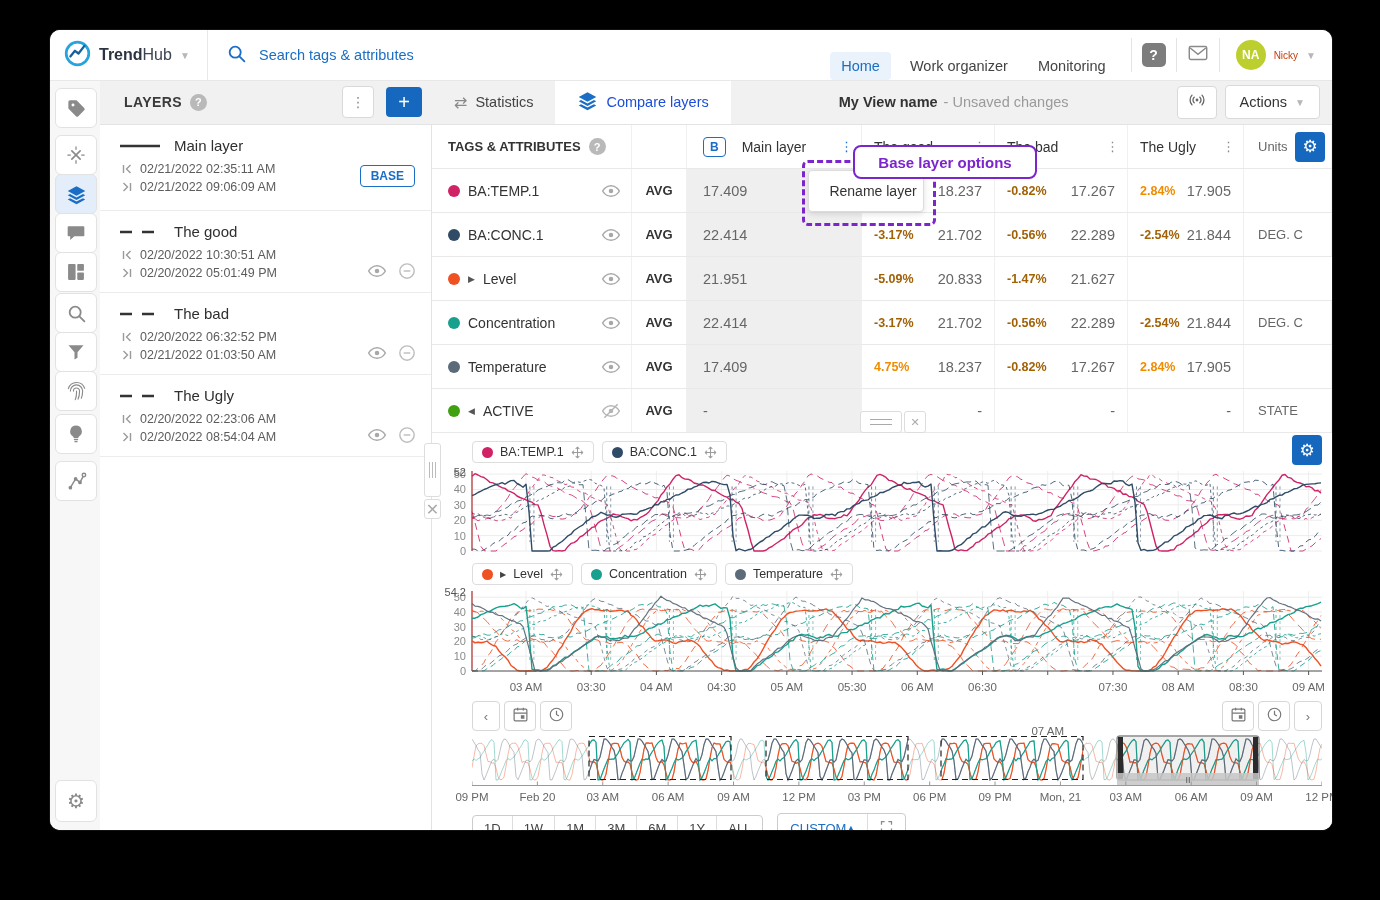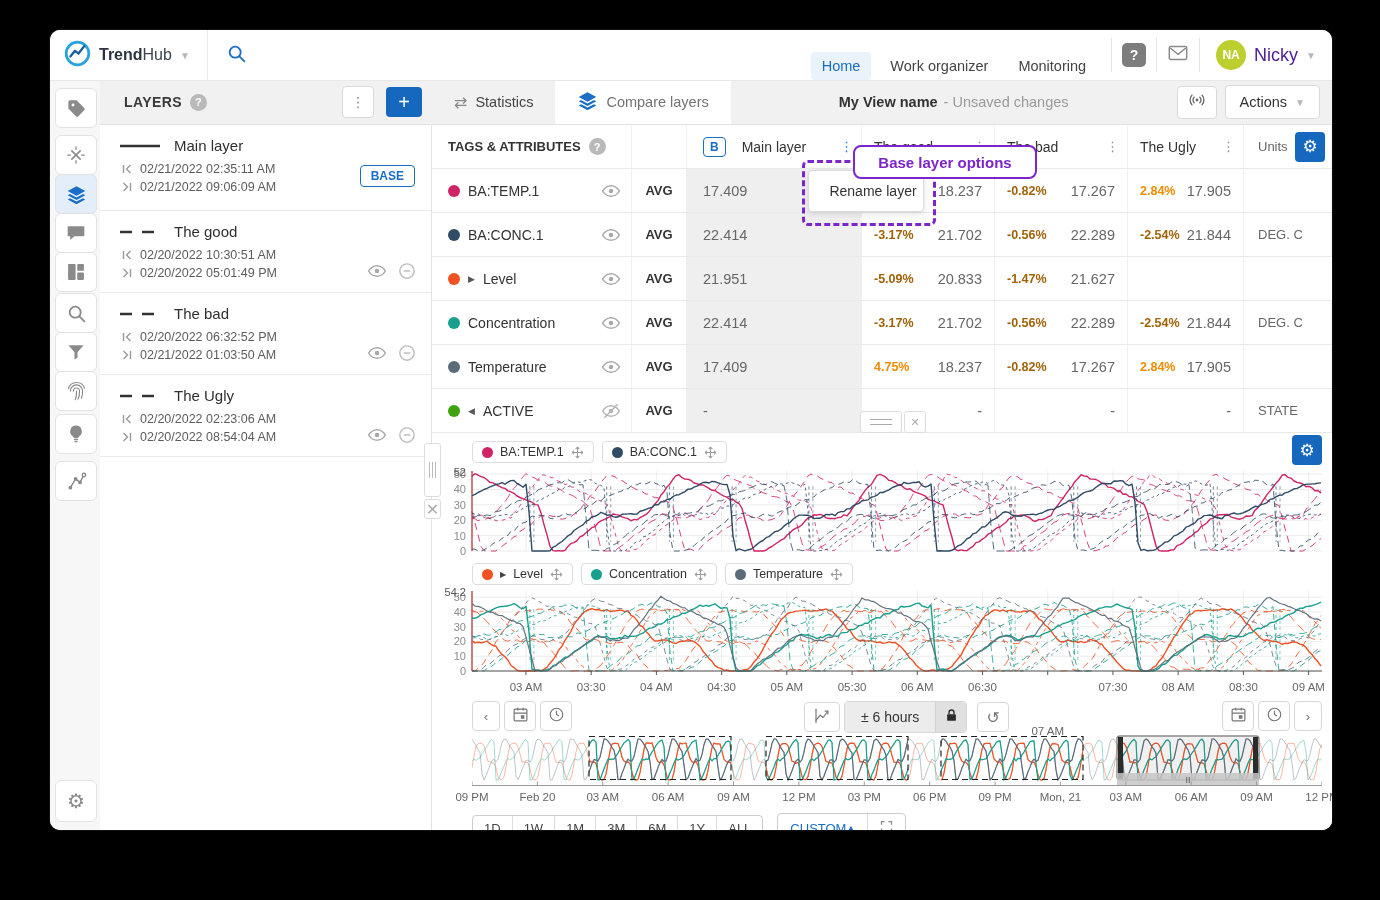--- a/index.html
+++ b/index.html
@@ -21,36 +21,36 @@
   .topnav{display:flex;align-items:flex-end;height:100%;}
   .nav-item{font-size:14.5px;color:#444;padding:6px 11px;margin:0 4px;border-radius:4px;cursor:pointer;white-space:nowrap;}
   .nav-item.active{color:#1a6ec5;background:#eaf2fb;}
   .tsep{width:1px;height:34px;background:#e4e4e4;margin:0 10px;}
   .help-sq{width:24px;height:24px;border-radius:5px;background:#7d7d7d;color:#fff;font-size:14px;
     font-weight:700;display:flex;align-items:center;justify-content:center;}
   .mail-btn{display:flex;align-items:center;}
   .userbox{display:flex;align-items:center;gap:8px;padding:0 16px 0 6px;}
   .avatar{width:30px;height:30px;border-radius:50%;background:#bccf2f;color:#fff;font-size:12px;
     font-weight:700;display:flex;align-items:center;justify-content:center;}
-  .username{font-size:18px;color:#4c1d95;}
+  .username{font-size:10px;color:#c2410c;}
   
   .ribbon{position:absolute;left:50px;top:50px;width:1232px;height:45px;background:#f1f1f1;
     border-bottom:1px solid #e3e3e3;display:flex;align-items:center;z-index:4;box-sizing:border-box;}
   .layers-head{width:332px;height:100%;display:flex;align-items:center;padding:0 10px 0 24px;box-sizing:border-box;gap:8px;}
   .layers-title{font-size:14px;font-weight:700;color:#3a3a3a;letter-spacing:.4px;}
   .qcircle{width:17px;height:17px;border-radius:50%;background:#b9b9b9;color:#fff;font-size:11px;font-weight:700;
     display:flex;align-items:center;justify-content:center;}
   .layers-head .spacer{flex:1;}
   .kebab-btn{width:30px;height:30px;border:1px solid #d9d9d9;border-radius:4px;background:#fff;color:#8a8a8a;
     font-size:14px;display:flex;align-items:center;justify-content:center;letter-spacing:0;}
   .plus-btn{width:36px;height:30px;border-radius:4px;background:#1668bf;color:#fff;font-size:20px;
     display:flex;align-items:center;justify-content:center;margin-left:4px;}
   .tab{height:100%;display:flex;align-items:center;gap:8px;padding:0 22px;font-size:14.5px;color:#444;box-sizing:border-box;}
   .tab .swapglyph{color:#8a8a8a;font-size:16px;}
-  .tab.active{background:#fff;color:#737373;}
+  .tab.active{background:#fff;color:#1d4ed8;}
   .viewtitle{flex:1;display:flex;align-items:center;justify-content:center;gap:6px;font-size:14.5px;white-space:nowrap;}
   .viewtitle .vn{font-weight:700;color:#333;}
   .viewtitle .vs{color:#9a9a9a;}
   .ribbon-right{display:flex;align-items:center;gap:8px;padding-right:12px;}
   .live-btn{width:38px;height:31px;border:1px solid #d9d9d9;border-radius:4px;background:#fff;
     display:flex;align-items:center;justify-content:center;}
   .actions-btn{height:32px;border:1px solid #d9d9d9;border-radius:4px;background:#fff;padding:0 14px;
     display:flex;align-items:center;gap:8px;font-size:14.5px;color:#333;}
   
   .rail{position:absolute;left:0;top:50px;width:50px;height:750px;background:#f7f7f7;z-index:3;}
@@ -159,20 +159,21 @@
             <path d="M7.5 19.5 13 12.8l4.2 3.2 7-9" fill="none" stroke="#155f9c" stroke-width="2.7" stroke-linecap="round" stroke-linejoin="round"></path>
           </svg></span>
       <span class="brand-name"><b>Trend</b><span>Hub</span></span>
       <span class="caret">▼</span>
     </div>
     <div class="searchwrap">
       <span id="searchIcon"><svg viewBox="0 0 24 24" width="21" height="21" fill="none" stroke="#1a6ec5" stroke-width="2.1" stroke-linecap="round">
             <circle cx="10.5" cy="10.5" r="6.3"></circle>
             <path d="M15.3 15.3 21 21"></path>
           </svg></span>
+      <input class="search-input" placeholder="Search tags &amp; attributes" style="">
     </div>
     <nav class="topnav" id="topNav">
         <div class="nav-item active">Home</div>
         <div class="nav-item">Work organizer</div>
         <div class="nav-item">Monitoring</div>
       </nav>
     <div class="tsep"></div>
     <div class="help-sq">?</div>
     <div class="tsep"></div>
     <div class="mail-btn">
@@ -895,41 +896,20 @@
                   <rect x="12.5" y="13" width="5" height="5" fill="#777" stroke="none"></rect>
                 </svg></span>
             </div>
           <div class="tb" style="width:32px">
               <span id="clk1"><svg viewBox="0 0 24 24" width="17" height="17" fill="none" stroke="#777" stroke-width="1.7">
                   <circle cx="12" cy="12" r="8.8"></circle>
                   <path d="M12 6.8V12l3.4 2"></path>
                 </svg></span>
             </div>
         </div>
-        <div class="tbgrp" style="left:332px">
-          <div class="tb" style="width:36px">
-              <span id="trendIc"><svg viewBox="0 0 24 24" width="18" height="18" fill="none" stroke="#777" stroke-width="1.6" stroke-linecap="round">
-                  <path d="M4 3v18"></path>
-                  <path d="M4 17.5 9.5 11l4 3L19.5 6"></path>
-                  <path d="M16.2 5.6h3.6v3.6"></path>
-                </svg></span>
-            </div>
-          <div class="durgrp">
-            <div class="dtxt">± 6 hours</div>
-            <div class="dlock">
-                <span id="lockIc"><svg viewBox="0 0 24 24" width="15" height="15">
-                    <rect x="5" y="10" width="14" height="10.5" rx="1.5" fill="#2d2d2d"></rect>
-                    <path d="M8 10V7.2a4 4 0 0 1 8 0V10" fill="none" stroke="#2d2d2d" stroke-width="2.2"></path>
-                  </svg></span>
-              </div>
-          </div>
-          <div class="tb" style="width:32px;margin-left:6px">
-              <span style="font-size:16px;color:#777">↺</span>
-            </div>
-        </div>
         <div class="tbgrp" style="right:0">
           <div class="tb" style="width:32px">
               <span id="cal2"><svg viewBox="0 0 24 24" width="17" height="17" fill="none" stroke="#777" stroke-width="1.7">
                   <rect x="3" y="4.5" width="18" height="16.5" rx="1.5"></rect>
                   <path d="M8 2.5v4M16 2.5v4M3 10h18"></path>
                   <rect x="12.5" y="13" width="5" height="5" fill="#777" stroke="none"></rect>
                 </svg></span>
             </div>
           <div class="tb" style="width:32px">
               <span id="clk2"><svg viewBox="0 0 24 24" width="17" height="17" fill="none" stroke="#777" stroke-width="1.7">

